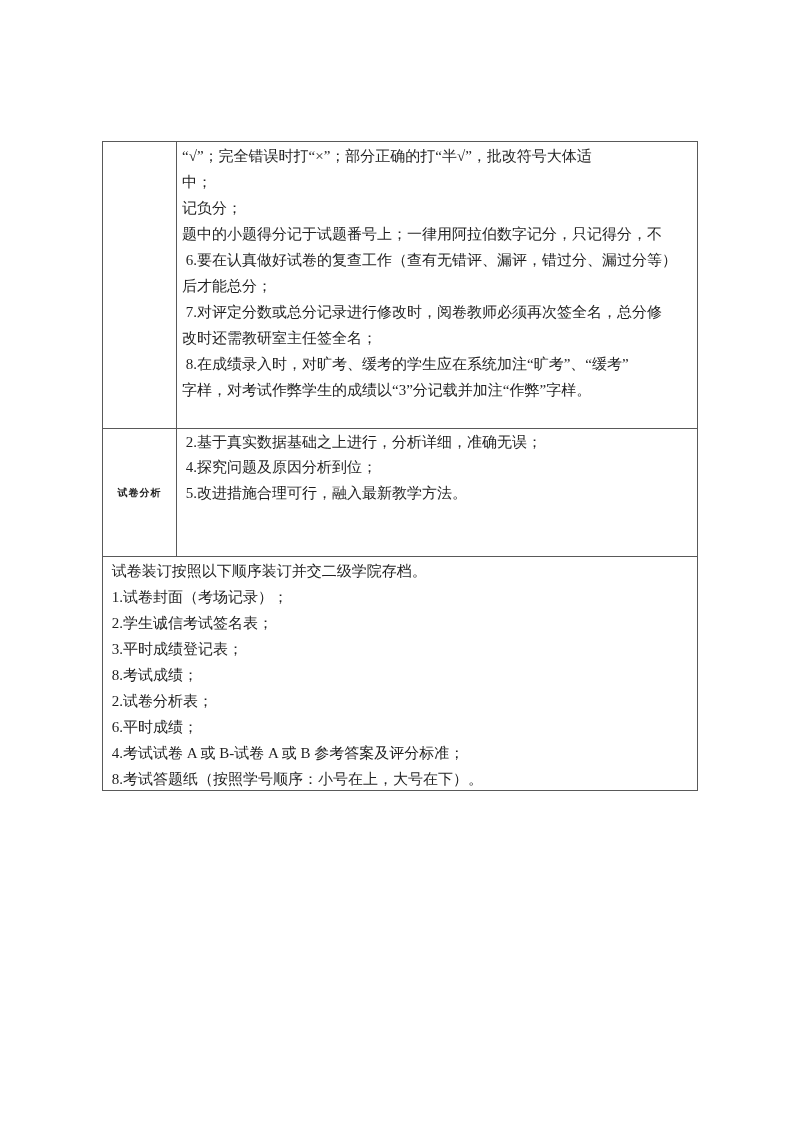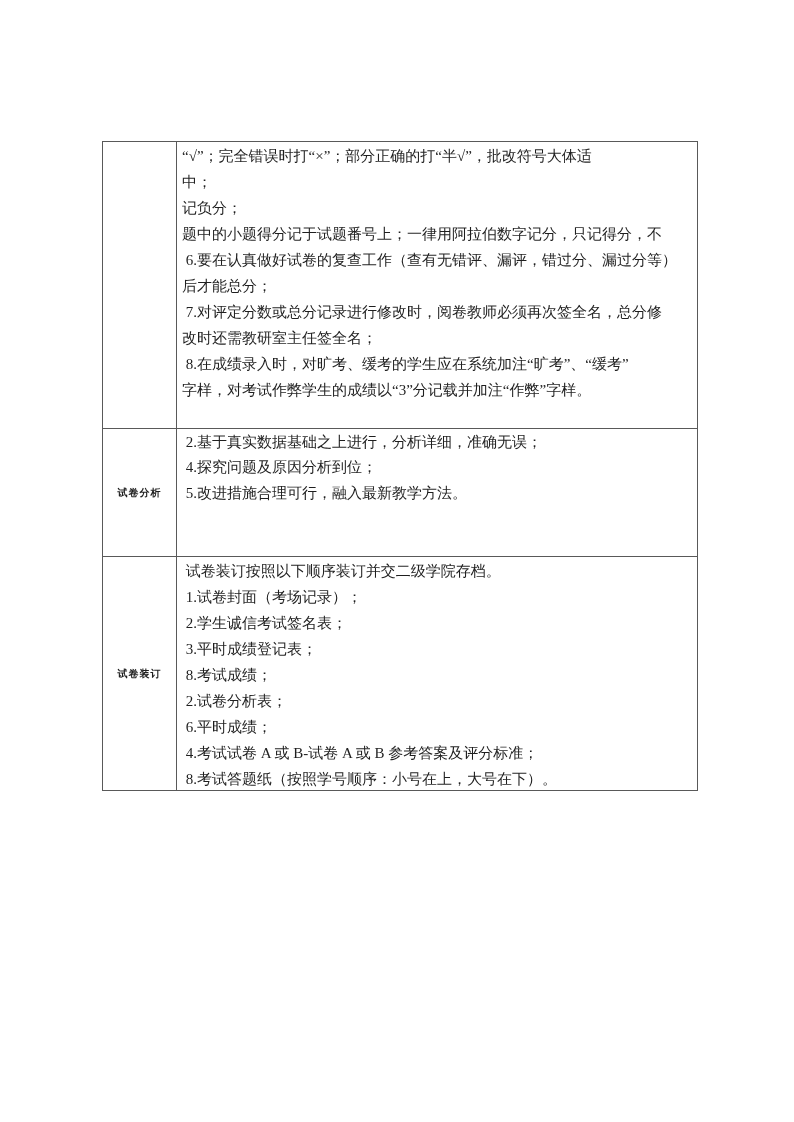--- a/index.html
+++ b/index.html
@@ -81,21 +81,20 @@
     <div class="trow r2">
       <div class="label-cell">试卷分析</div>
       <div class="content-cell">
           <div class="line"> 2.基于真实数据基础之上进行，分析详细，准确无误；</div>
           <div class="line"> 4.探究问题及原因分析到位；</div>
           <div class="line"> 5.改进措施合理可行，融入最新教学方法。</div>
         </div>
     </div>
 
     <div class="trow r3">
-      <div class="label-cell">试卷装订</div>
       <div class="content-cell">
           <div class="line"> 试卷装订按照以下顺序装订并交二级学院存档。</div>
           <div class="line"> 1.试卷封面（考场记录）；</div>
           <div class="line"> 2.学生诚信考试签名表；</div>
           <div class="line"> 3.平时成绩登记表；</div>
           <div class="line"> 8.考试成绩；</div>
           <div class="line"> 2.试卷分析表；</div>
           <div class="line"> 6.平时成绩；</div>
           <div class="line"> 4.考试试卷 A 或 B-试卷 A 或 B 参考答案及评分标准；</div>
           <div class="line"> 8.考试答题纸（按照学号顺序：小号在上，大号在下）。</div>

